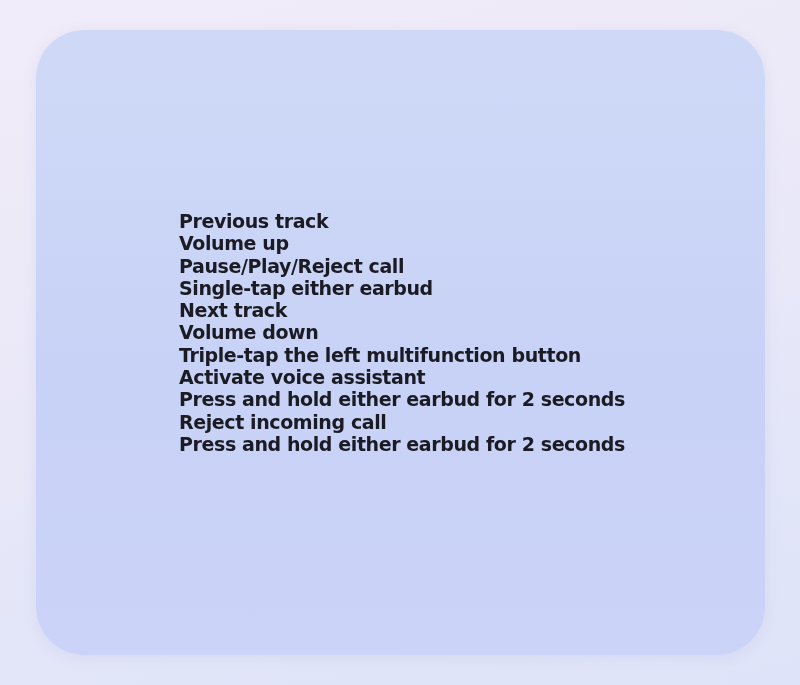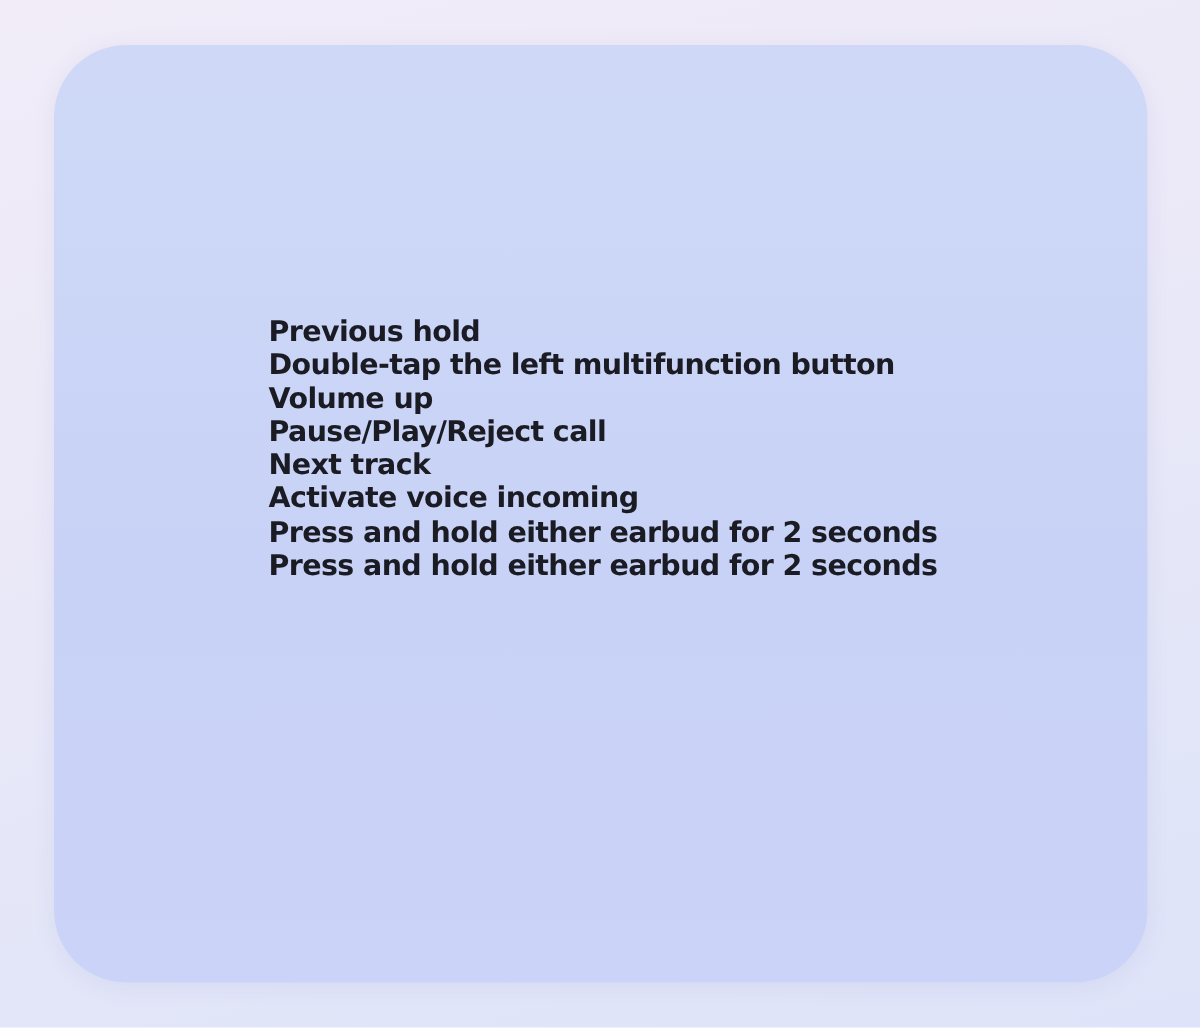--- a/index.html
+++ b/index.html
@@ -37,22 +37,25 @@
     letter-spacing: -0.4px;
     color: #1b1b24;
     white-space: nowrap;
   }
 </style>
 </head>
 <body>
 
 <div class="card">
   <div class="controls-list">
-    <div class="line">Previous hold</div>
-    <div class="line">Double-tap the left multifunction button</div>
+    <div class="line">Previous track</div>
     <div class="line">Volume up</div>
     <div class="line">Pause/Play/Reject call</div>
+    <div class="line">Single-tap either earbud</div>
     <div class="line">Next track</div>
-    <div class="line">Activate voice incoming</div>
+    <div class="line">Volume down</div>
+    <div class="line">Triple-tap the left multifunction button</div>
+    <div class="line">Activate voice assistant</div>
     <div class="line">Press and hold either earbud for 2 seconds</div>
+    <div class="line">Reject incoming call</div>
     <div class="line">Press and hold either earbud for 2 seconds</div>
   </div>
 </div>
 
 </body></html>

